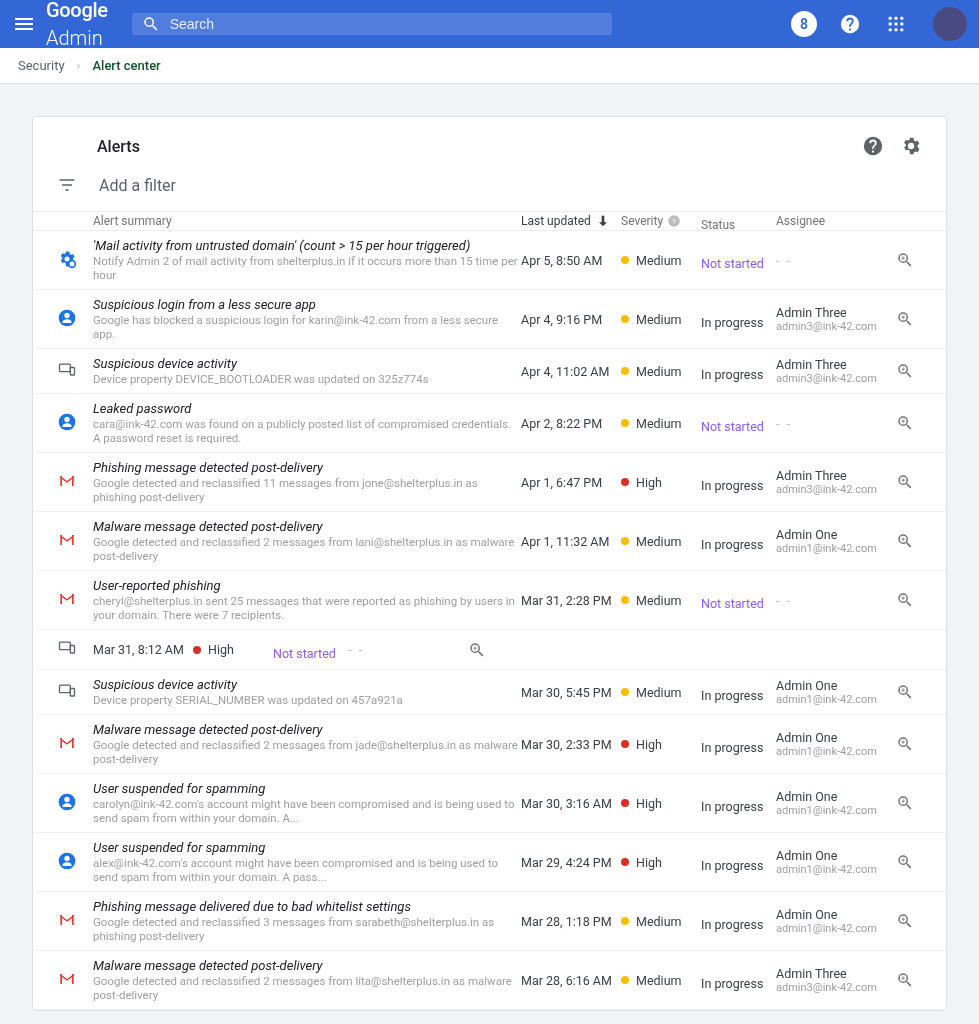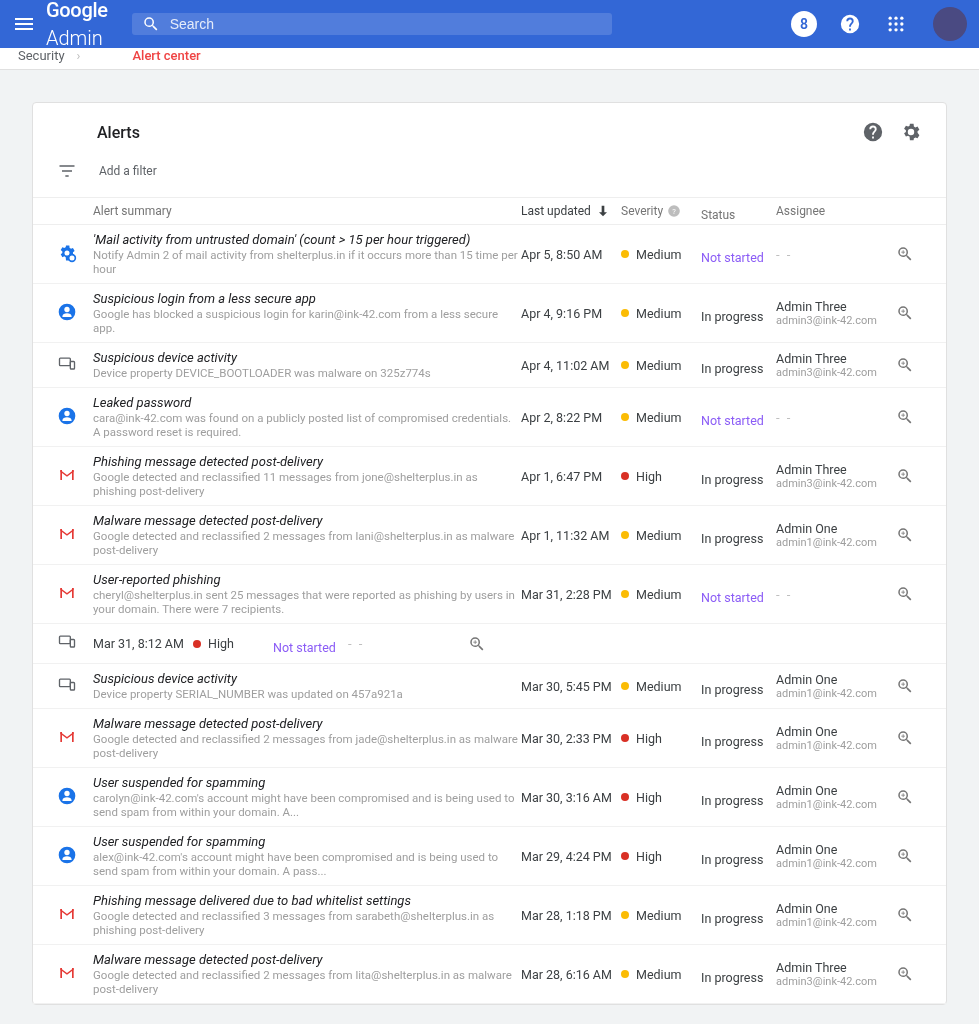--- a/index.html
+++ b/index.html
@@ -50,57 +50,57 @@
     color:#fff; cursor:pointer;
     border-radius:50%;
     margin-left:10px;
   }
   .gbar-ico.round { background:#fff; color:#3367d6; font-weight:600; font-size:14px;}
   .avatar { width:34px; height:34px; border-radius:50%; background:#4a4a82; margin-left:14px; cursor:pointer;}
   
   .crumb {
     background:#fff;
     border-bottom:1px solid #e0e0e0;
-    height:22px;
-    display:flex; 
+    height:36px;
+    display:flex; align-items:center;
     padding:0 18px;
     font-size:13px;
     color:#5f6368;
     gap:12px;
   }
-  .crumb .current { color:#ef4444; font-weight:500;margin-left:40px; }
+  .crumb .current { color:#14532d; font-weight:500; }
   .chev { color:#bdbdbd; }
   
   .card {
     background:#fff;
     margin: 32px 32px 24px 32px;
     border:1px solid #e0e0e0;
     border-radius:4px;
   }
   .card-head {
     display:flex; align-items:center;
     padding:18px 24px 6px 24px;
   }
   .card-title { font-size:16px; font-weight:500; color:#202124; flex:1;margin-left:40px;}
   .head-ico { width:22px;height:22px;color:#5f6368;margin-left:16px;cursor:pointer;}
   .filter-row{
     display:flex; align-items:center;
     padding:12px 24px 16px 24px;
     gap:22px;
     color:#5f6368;
     cursor:pointer;
-    font-size:12px;
+    font-size:16px;
   }
   
   .thead {
     display:flex;
     border-top:1px solid #eee;
     border-bottom:1px solid #eee;
     padding:7px 24px;
-    height:28px;
+    height:20px;
     align-items:center;
     color:#757575;
     font-size:12px;
   }
   .col-icon { width:36px; flex:0 0 36px;}
   .col-sum { flex:1; }
   .col-upd { width:100px; flex:0 0 100px; }
   .col-sev { width:80px; flex:0 0 80px; display:flex;gap:4px;}
   .col-stat { width:75px; flex:0 0 75px;margin-top:7px; }
   .col-asg { width:120px; flex:0 0 120px; }
@@ -283,21 +283,21 @@
   </div>
   <div class="row">
     <div class="col-icon"><span class="ic">
             <svg viewBox="0 0 24 24" width="20" height="20" fill="none" stroke="#5f6368" stroke-width="1.6">
               <rect x="3" y="5" width="13" height="9" rx="1"></rect>
               <rect x="16" y="9" width="5" height="9" rx="1"></rect>
             </svg>
           </span></div>
     <div class="col-sum">
       <div class="row-title">Suspicious device activity</div>
-      <div class="row-sub">Device property DEVICE_BOOTLOADER was malware on 325z774s</div>
+      <div class="row-sub">Device property DEVICE_BOOTLOADER was updated on 325z774s</div>
     </div>
     <div class="col-upd upd">Apr 4, 11:02 AM</div>
     <div class="col-sev sev">
           <span class="dot med"></span>
           <span>Medium</span>
         </div>
     <div class="col-stat stat ">In progress</div>
     <div class="col-asg">
           <div class="asg-name">Admin Three</div>
           <div class="asg-mail">admin3@ink-42.com</div>

